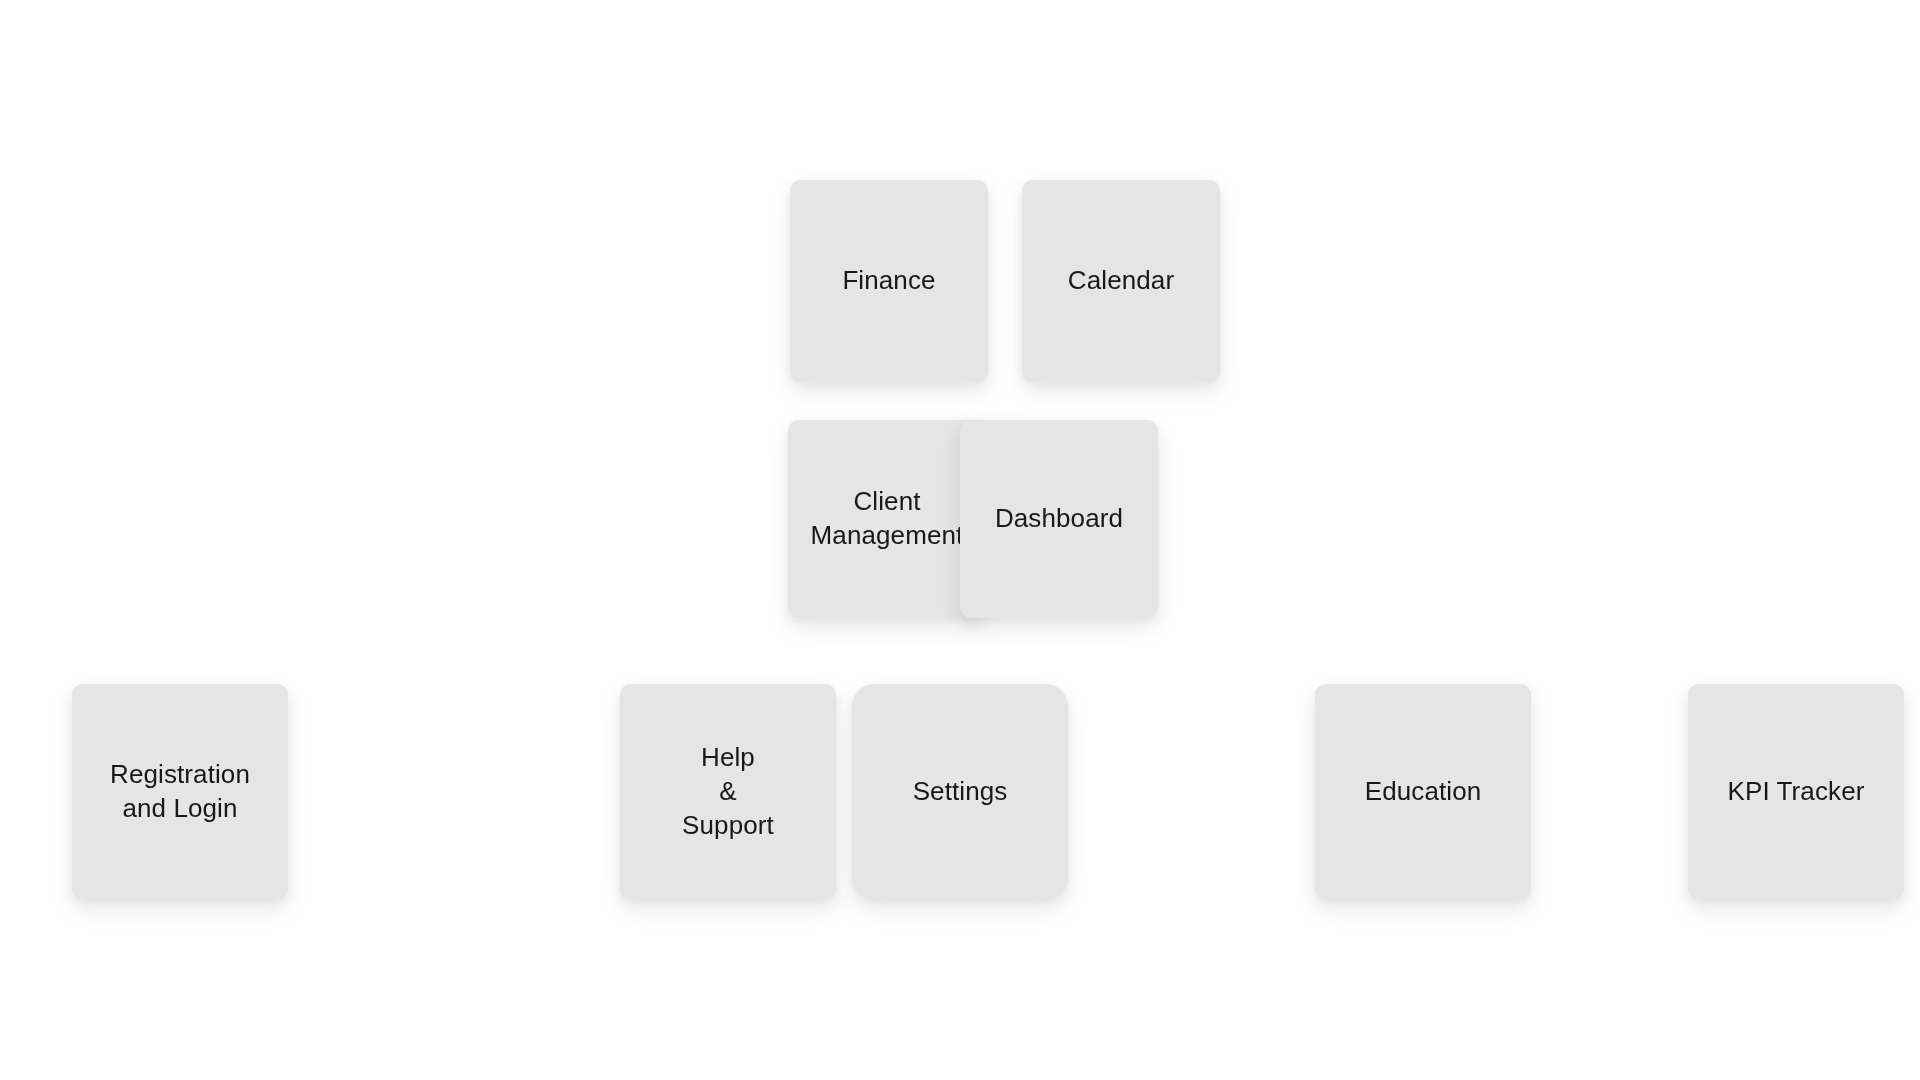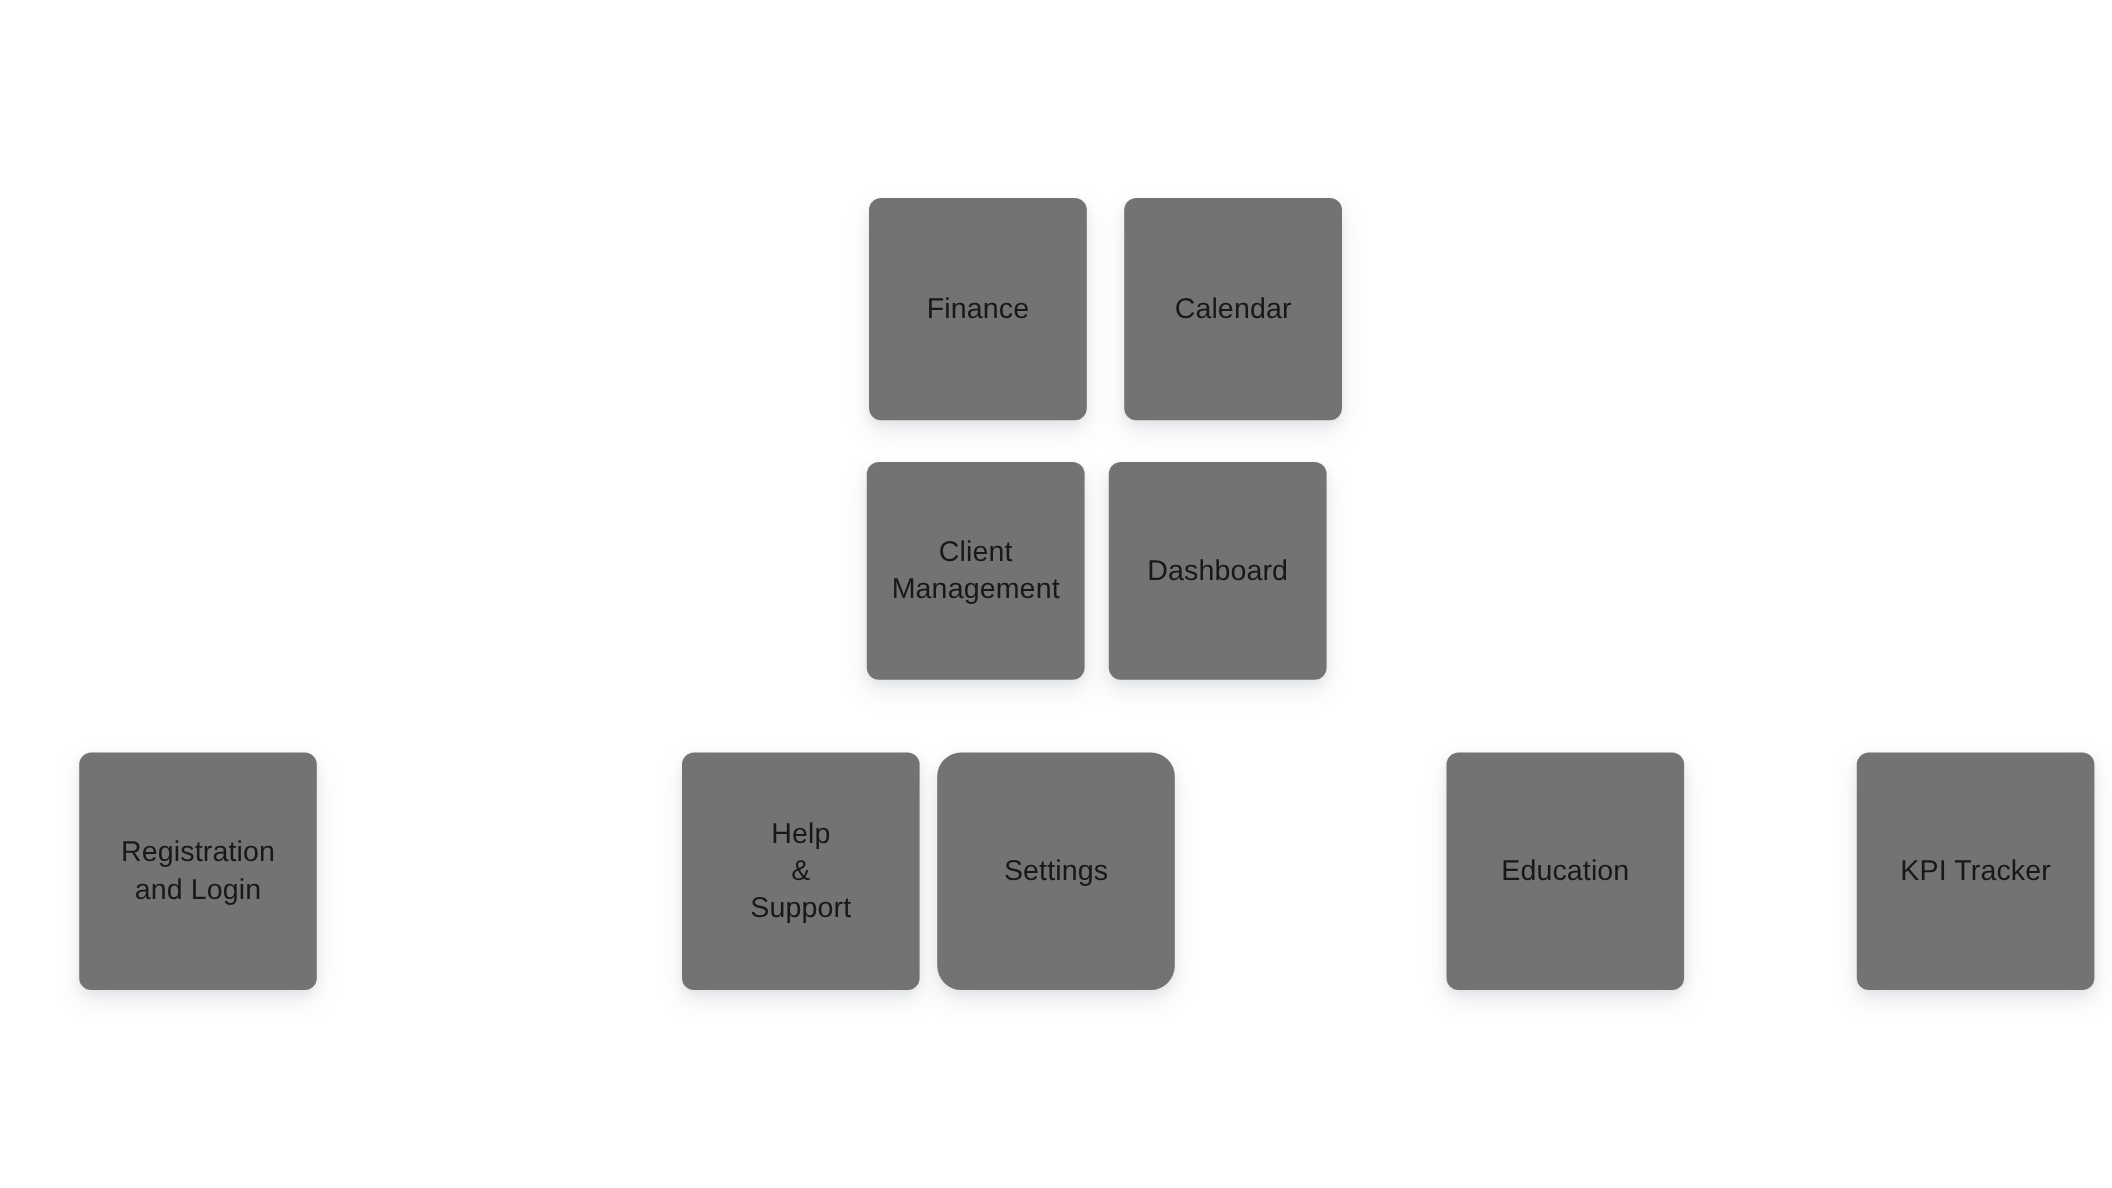--- a/index.html
+++ b/index.html
@@ -17,21 +17,21 @@
   }
 
   #canvas {
     position: relative;
     width: 1920px;
     height: 1080px;
   }
 
   .card {
     position: absolute;
-    background: #737373;
+    background: #e5e5e5;
     border-radius: 11px;
     box-shadow: 0 10px 22px rgba(120, 130, 140, 0.16),
                 0 3px 8px rgba(120, 130, 140, 0.10);
     display: flex;
     align-items: center;
     justify-content: center;
     box-sizing: border-box;
     padding: 6px;
   }
 
@@ -48,21 +48,21 @@
   }
 
   
   .r1 { top: 180px; width: 198px; height: 202px; }
   .r1.c1 { left: 790px; }
   .r1.c2 { left: 1022px; }
 
   
   .r2 { top: 420px; width: 198px; height: 198px; }
   .r2.c1 { left: 788px; }
-  .r2.c2 { left: 1008px; }
+  .r2.c2 { left: 960px; }
 
   
   .r3 { top: 684px; width: 216px; height: 216px; }
   .r3.p1 { left: 72px; }
   .r3.p2 { left: 332px; }
   .r3.p3 { left: 620px; }
   .r3.p4 { left: 852px; border-radius: 22px; }
   .r3.p5 { left: 1111px; }
   .r3.p6 { left: 1315px; }
   .r3.p7 { left: 1688px; }

